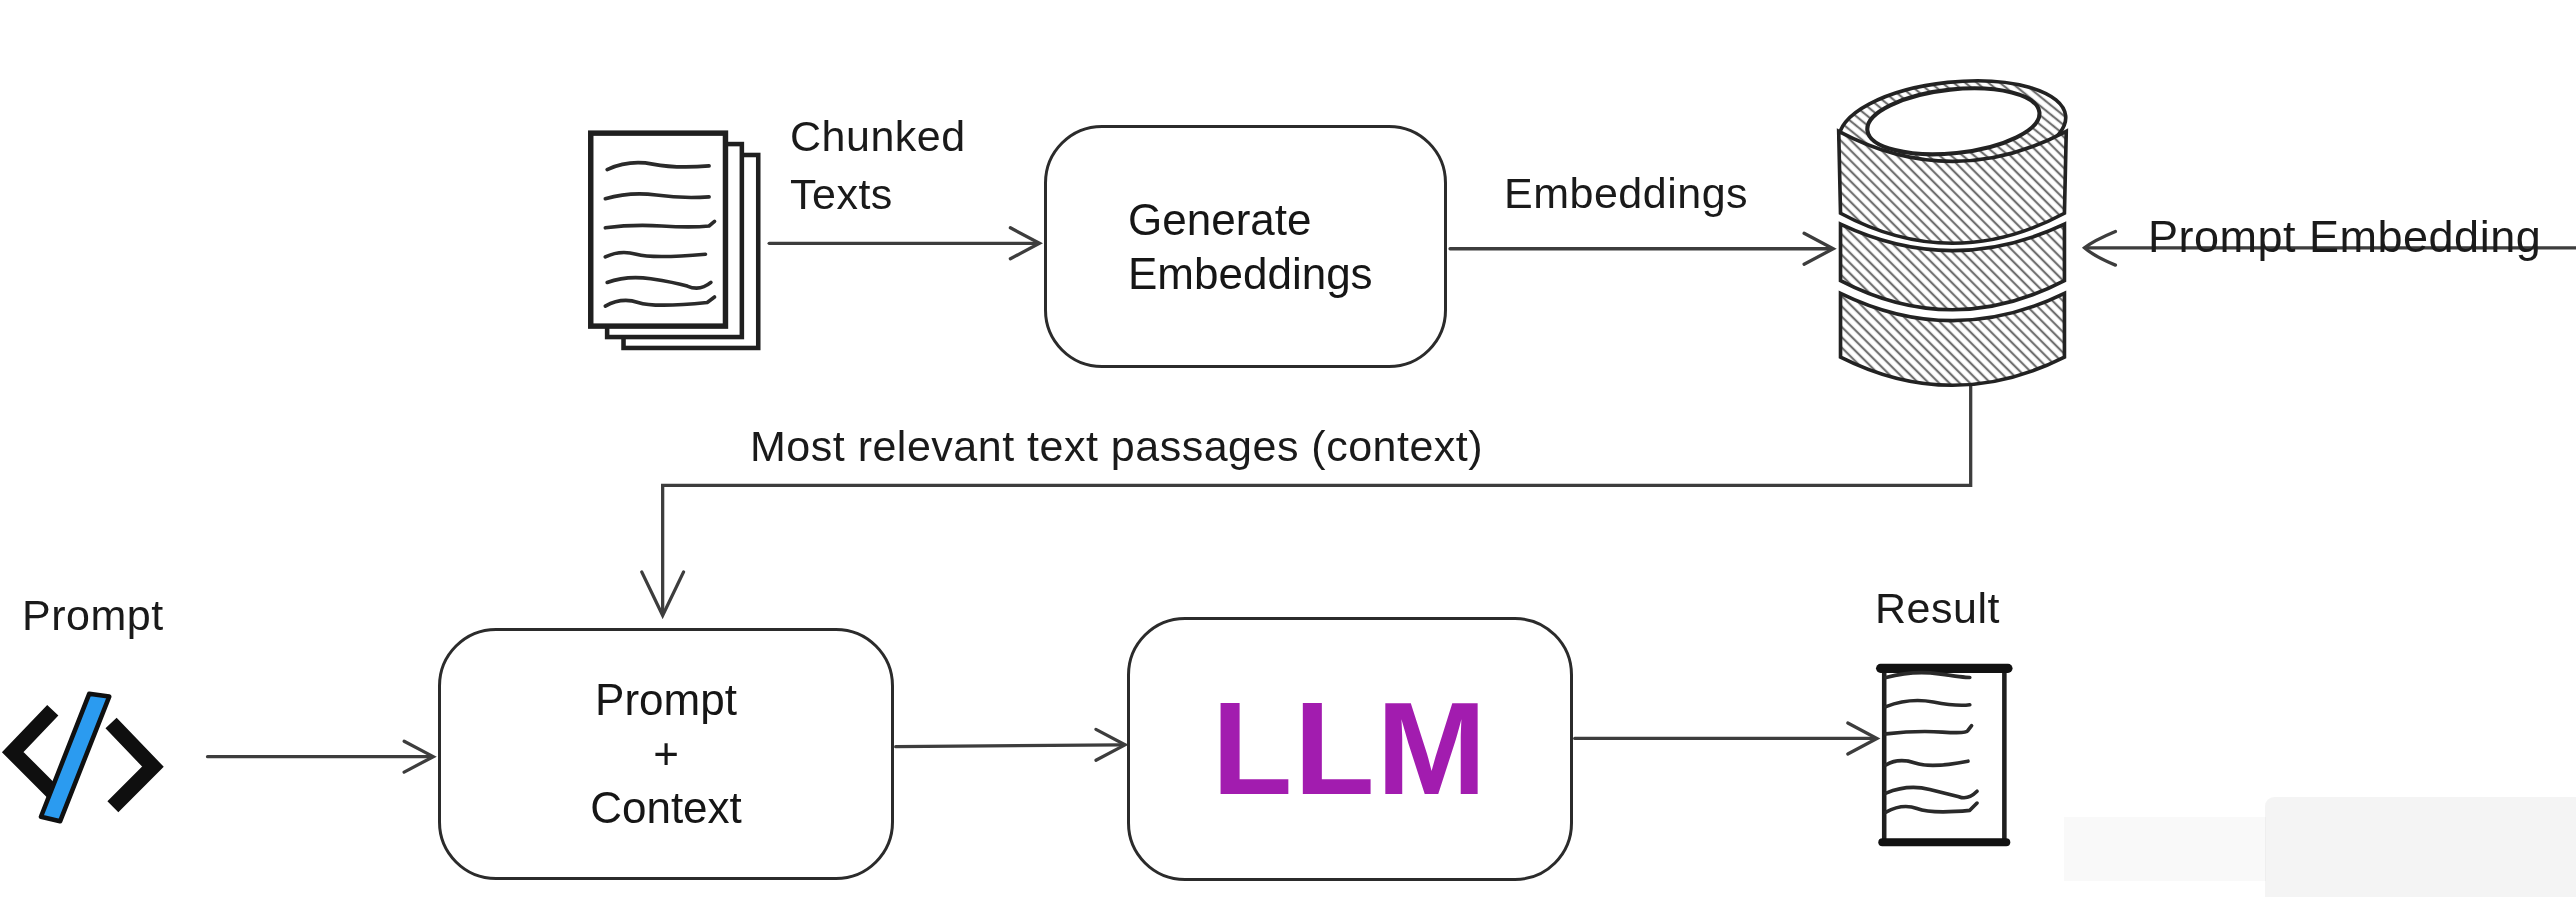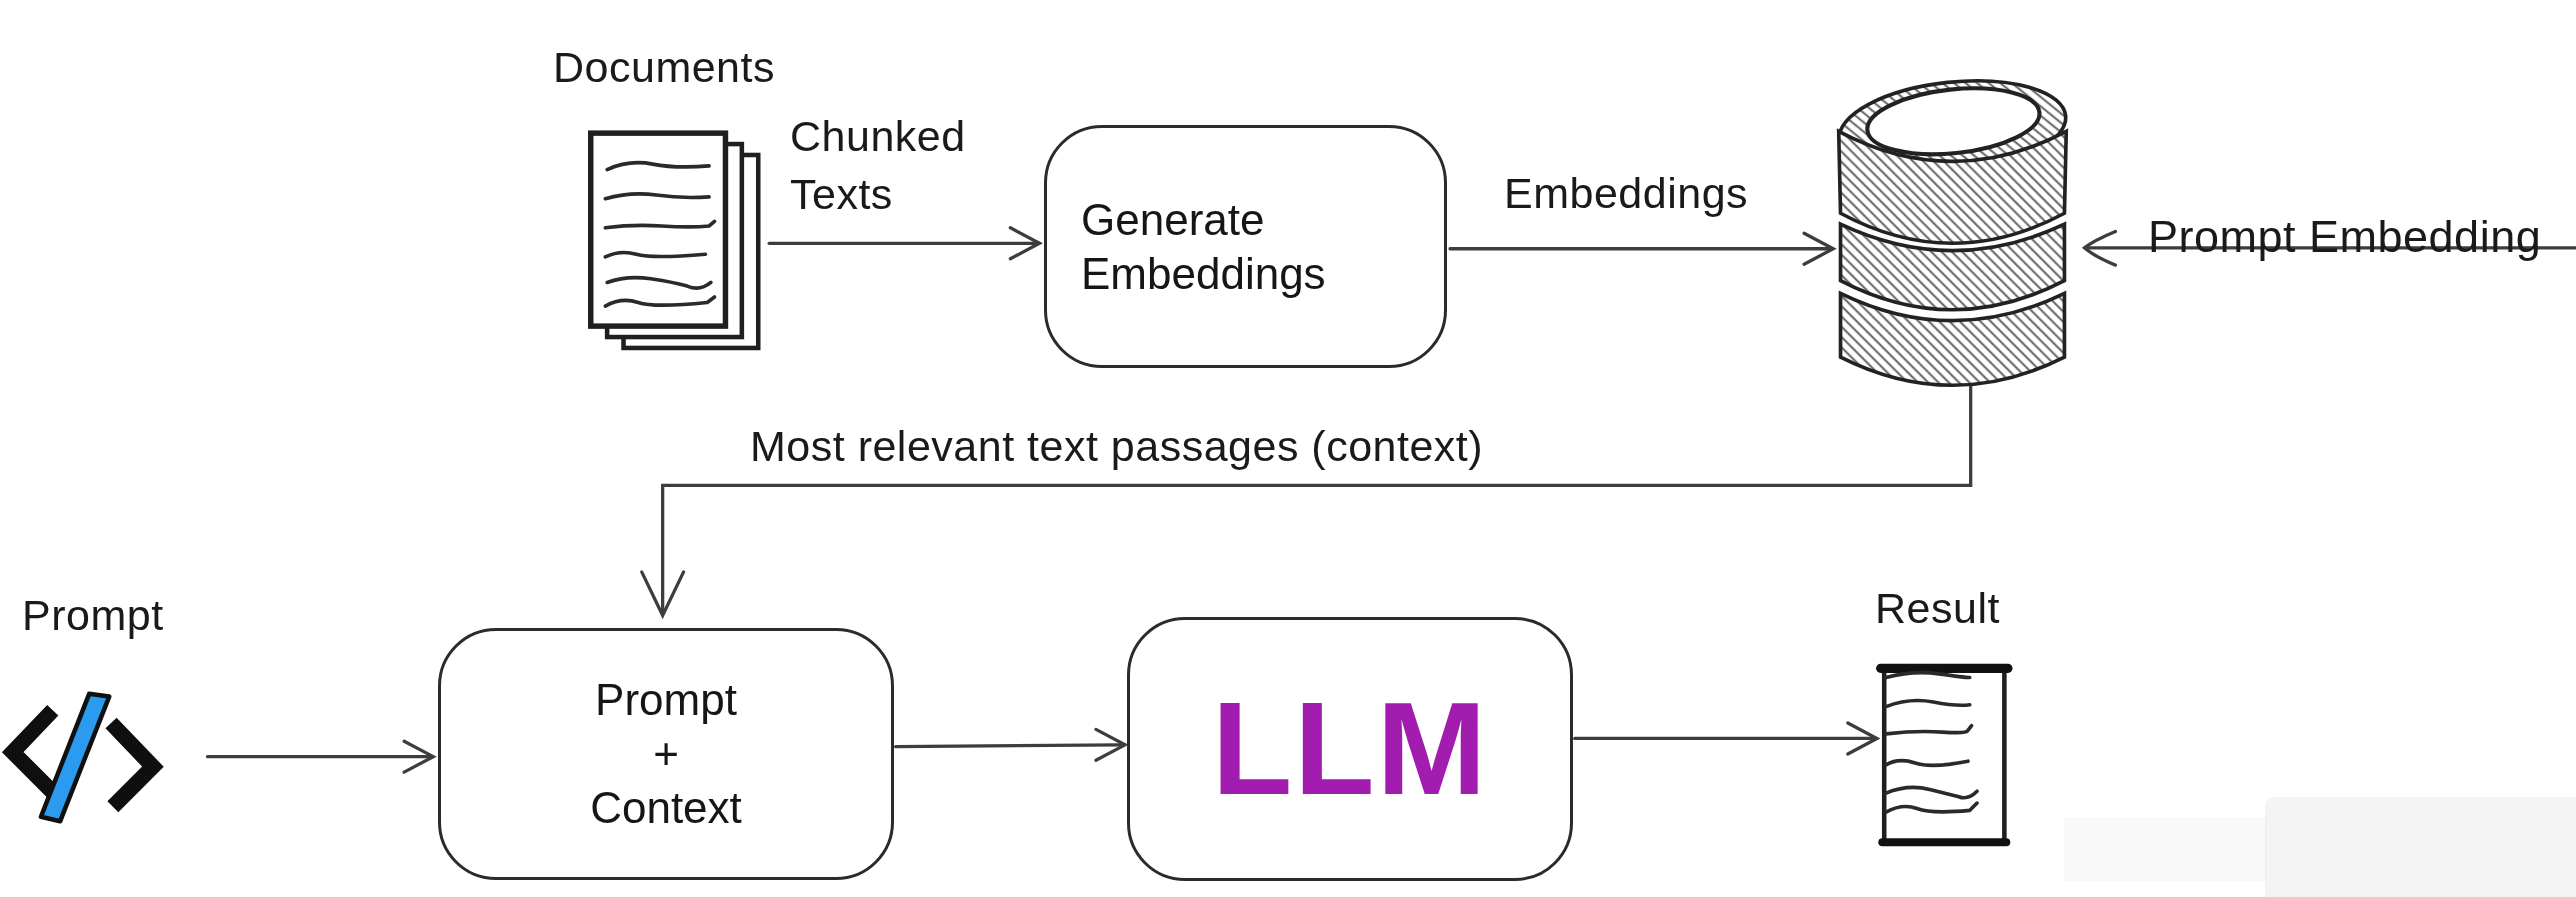--- a/index.html
+++ b/index.html
@@ -12,21 +12,21 @@
     position:absolute;font-size:43px;line-height:1.3;color:#1a1a1a;
     white-space:pre-line;letter-spacing:0.5px;
   }
   .lbl.multiline{line-height:1.36;}
   .node{
     position:absolute;box-sizing:border-box;background:#ffffff;
     border:3.6px solid #2b2b2b;border-radius:58px;
     display:flex;flex-direction:column;justify-content:center;
     font-size:44px;line-height:1.22;color:#161616;white-space:pre-line;
   }
-  .node.align-left{align-items:flex-start;padding-left:34px;}
+  .node.align-left{align-items:flex-start;padding-left:81px;}
   .node.align-center{align-items:center;text-align:center;}
   .node-llm-text{font-size:132px;font-weight:bold;letter-spacing:1.8px;color:#a21caf;}
   .watermark{position:absolute;pointer-events:none;}
   #wm1{left:2064px;top:817px;width:202px;height:64px;background:rgba(0,0,0,0.022);}
   #wm2{left:2265px;top:797px;width:311px;height:100px;background:rgba(0,0,0,0.045);border-top-left-radius:9px;}
 </style>
 </head>
 <body>
 
 <div class="stage">
@@ -113,21 +113,20 @@
         <path d="M6,18  q30,-8 58,-4 t34,4"></path>
         <path d="M6,50  q26,-10 52,-5 t40,3"></path>
         <path d="M6,80  q34,-4 62,-2 t28,-2 l4,-5"></path>
         <path d="M6,114 q14,-8 32,-2 t58,-2"></path>
         <path d="M6,145 q24,-10 48,-4 t32,8 q10,4 20,-6"></path>
         <path d="M6,166 q18,-10 34,-4 t58,2 l8,-8"></path>
       </g>
     </g>
   </svg>
 
-  <div class="lbl" style="left:553px;top:40px;">Documents</div>
 
   <div class="lbl multiline" style="left:790px;top:107px;">Chunked
 Texts</div>
 
   <div class="lbl" style="left:1504px;top:166px;">Embeddings</div>
 
 
   <div class="lbl" style="left:2148px;top:169px;font-size:45px;margin-top:39px;">Prompt Embedding</div>
 
   <div class="lbl" style="left:750px;top:419px;">Most relevant text passages (context)</div>

